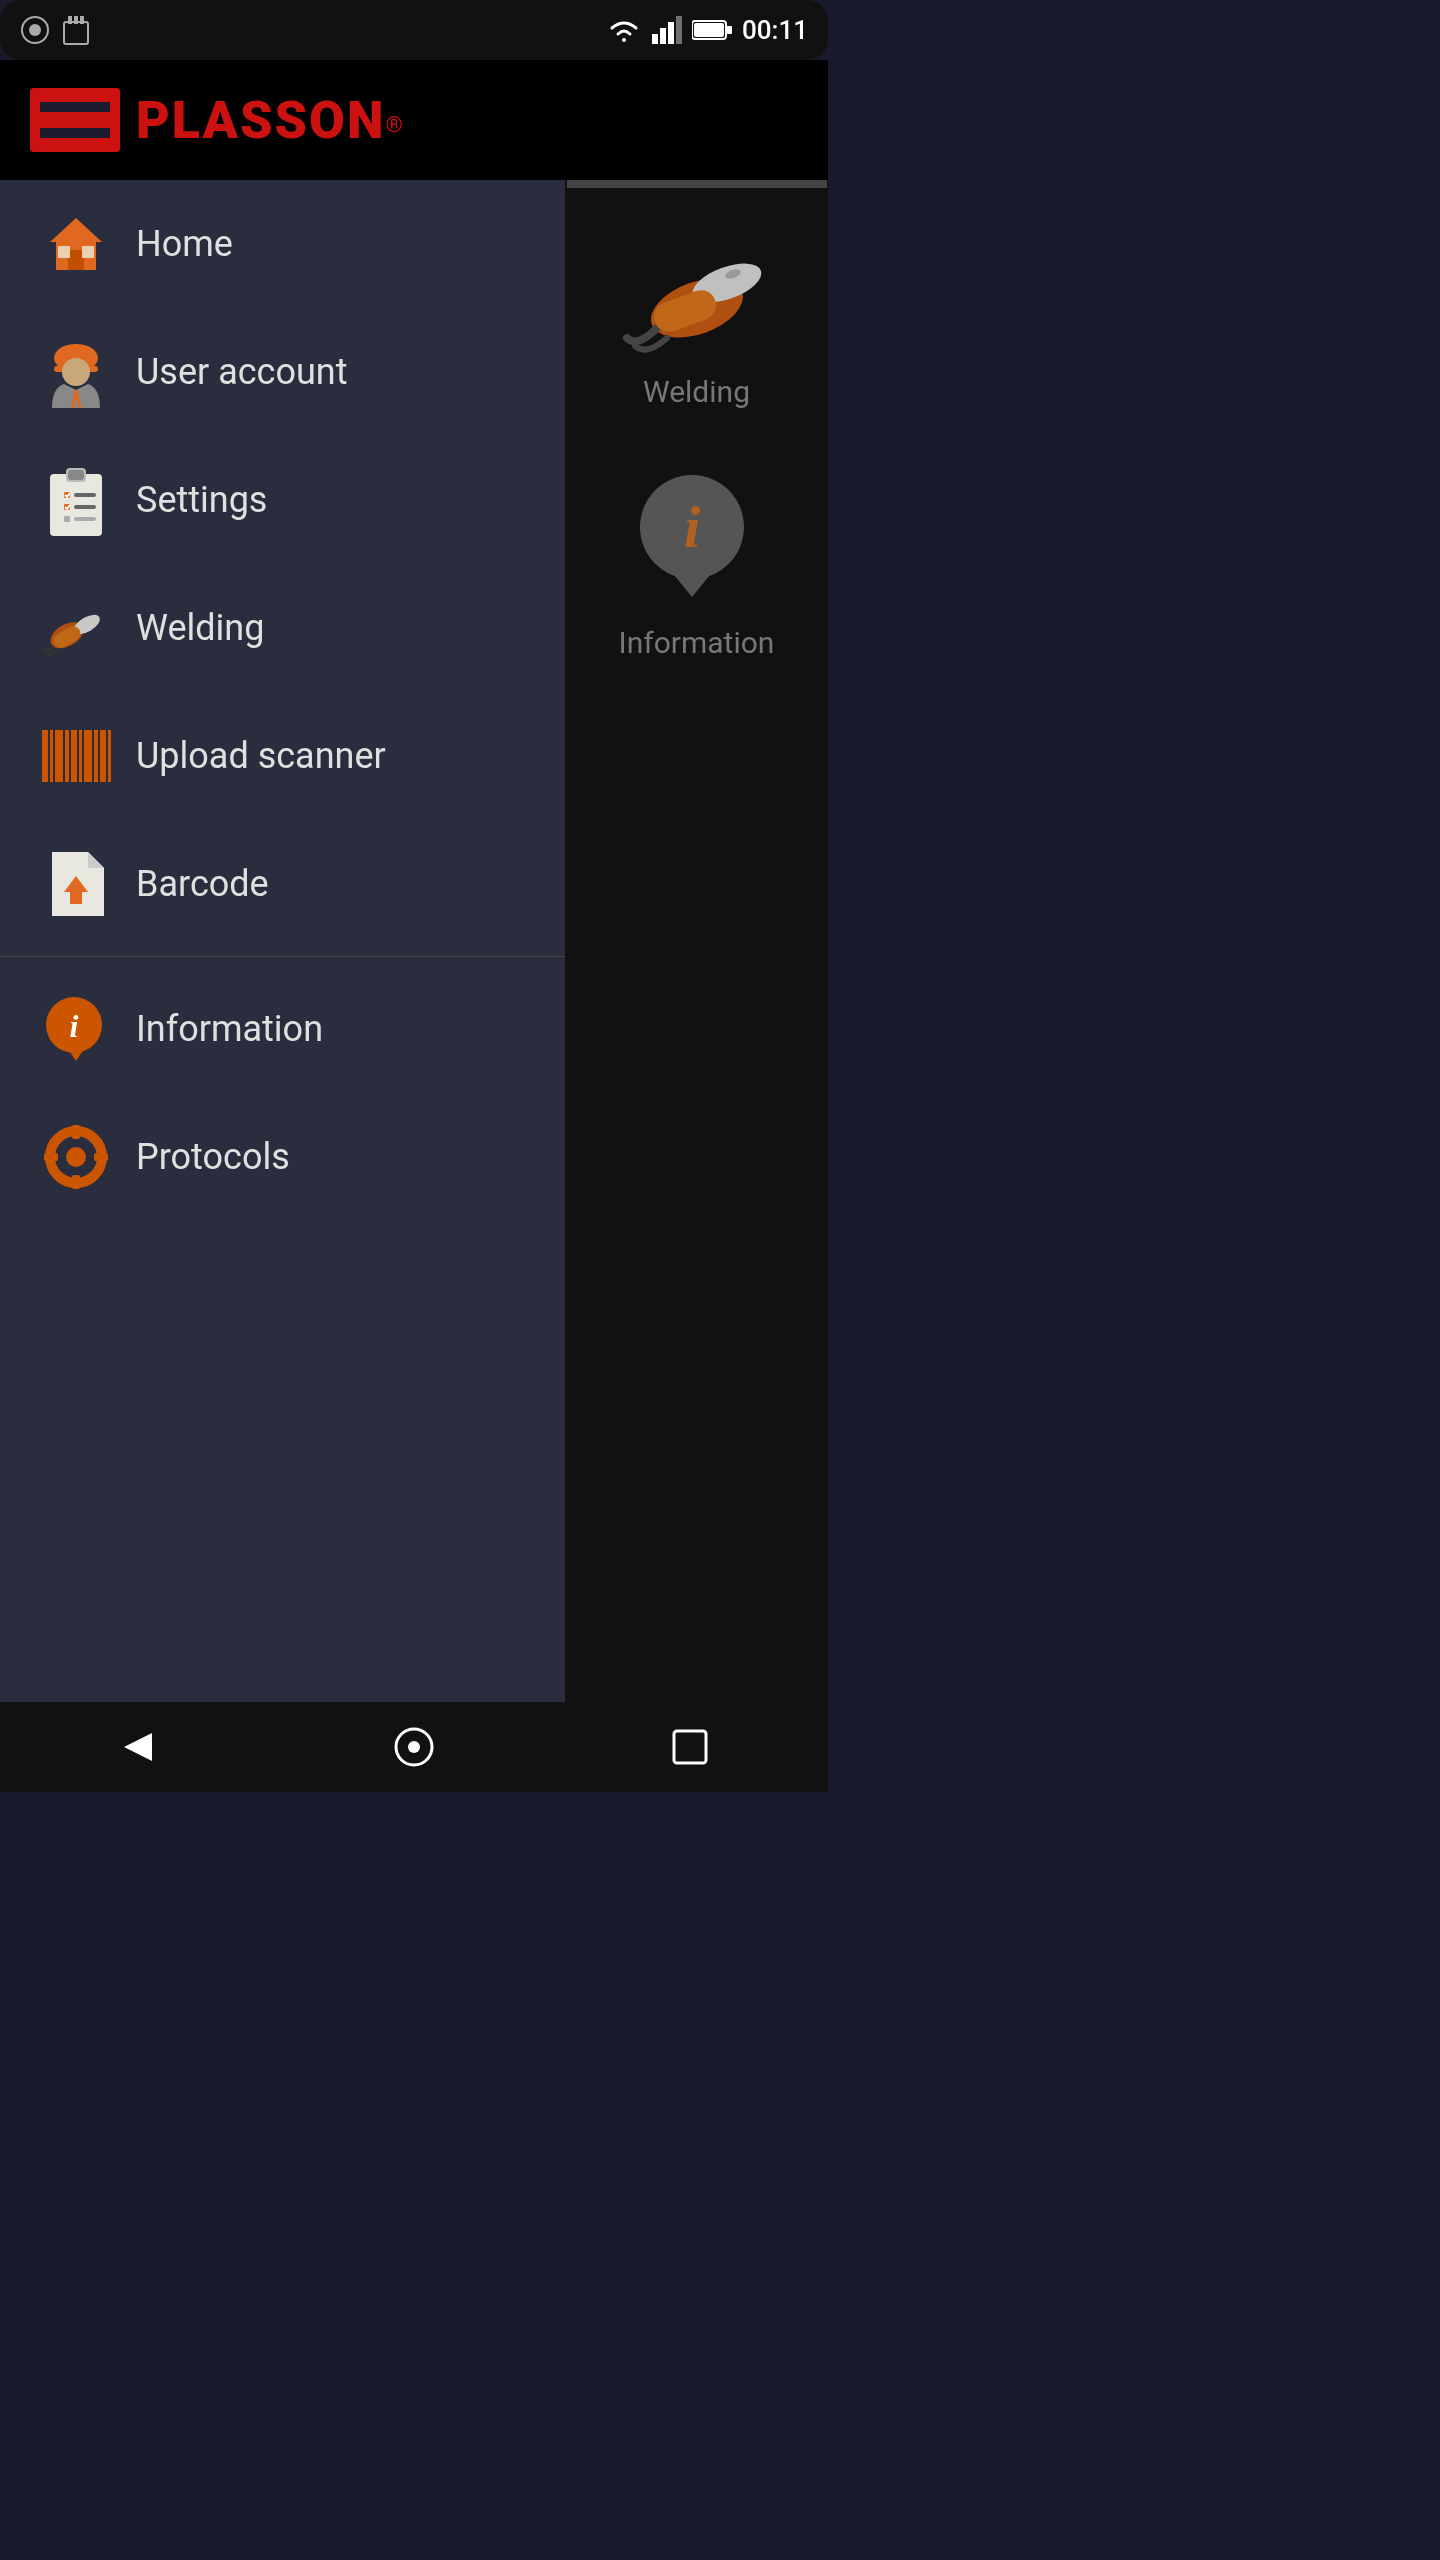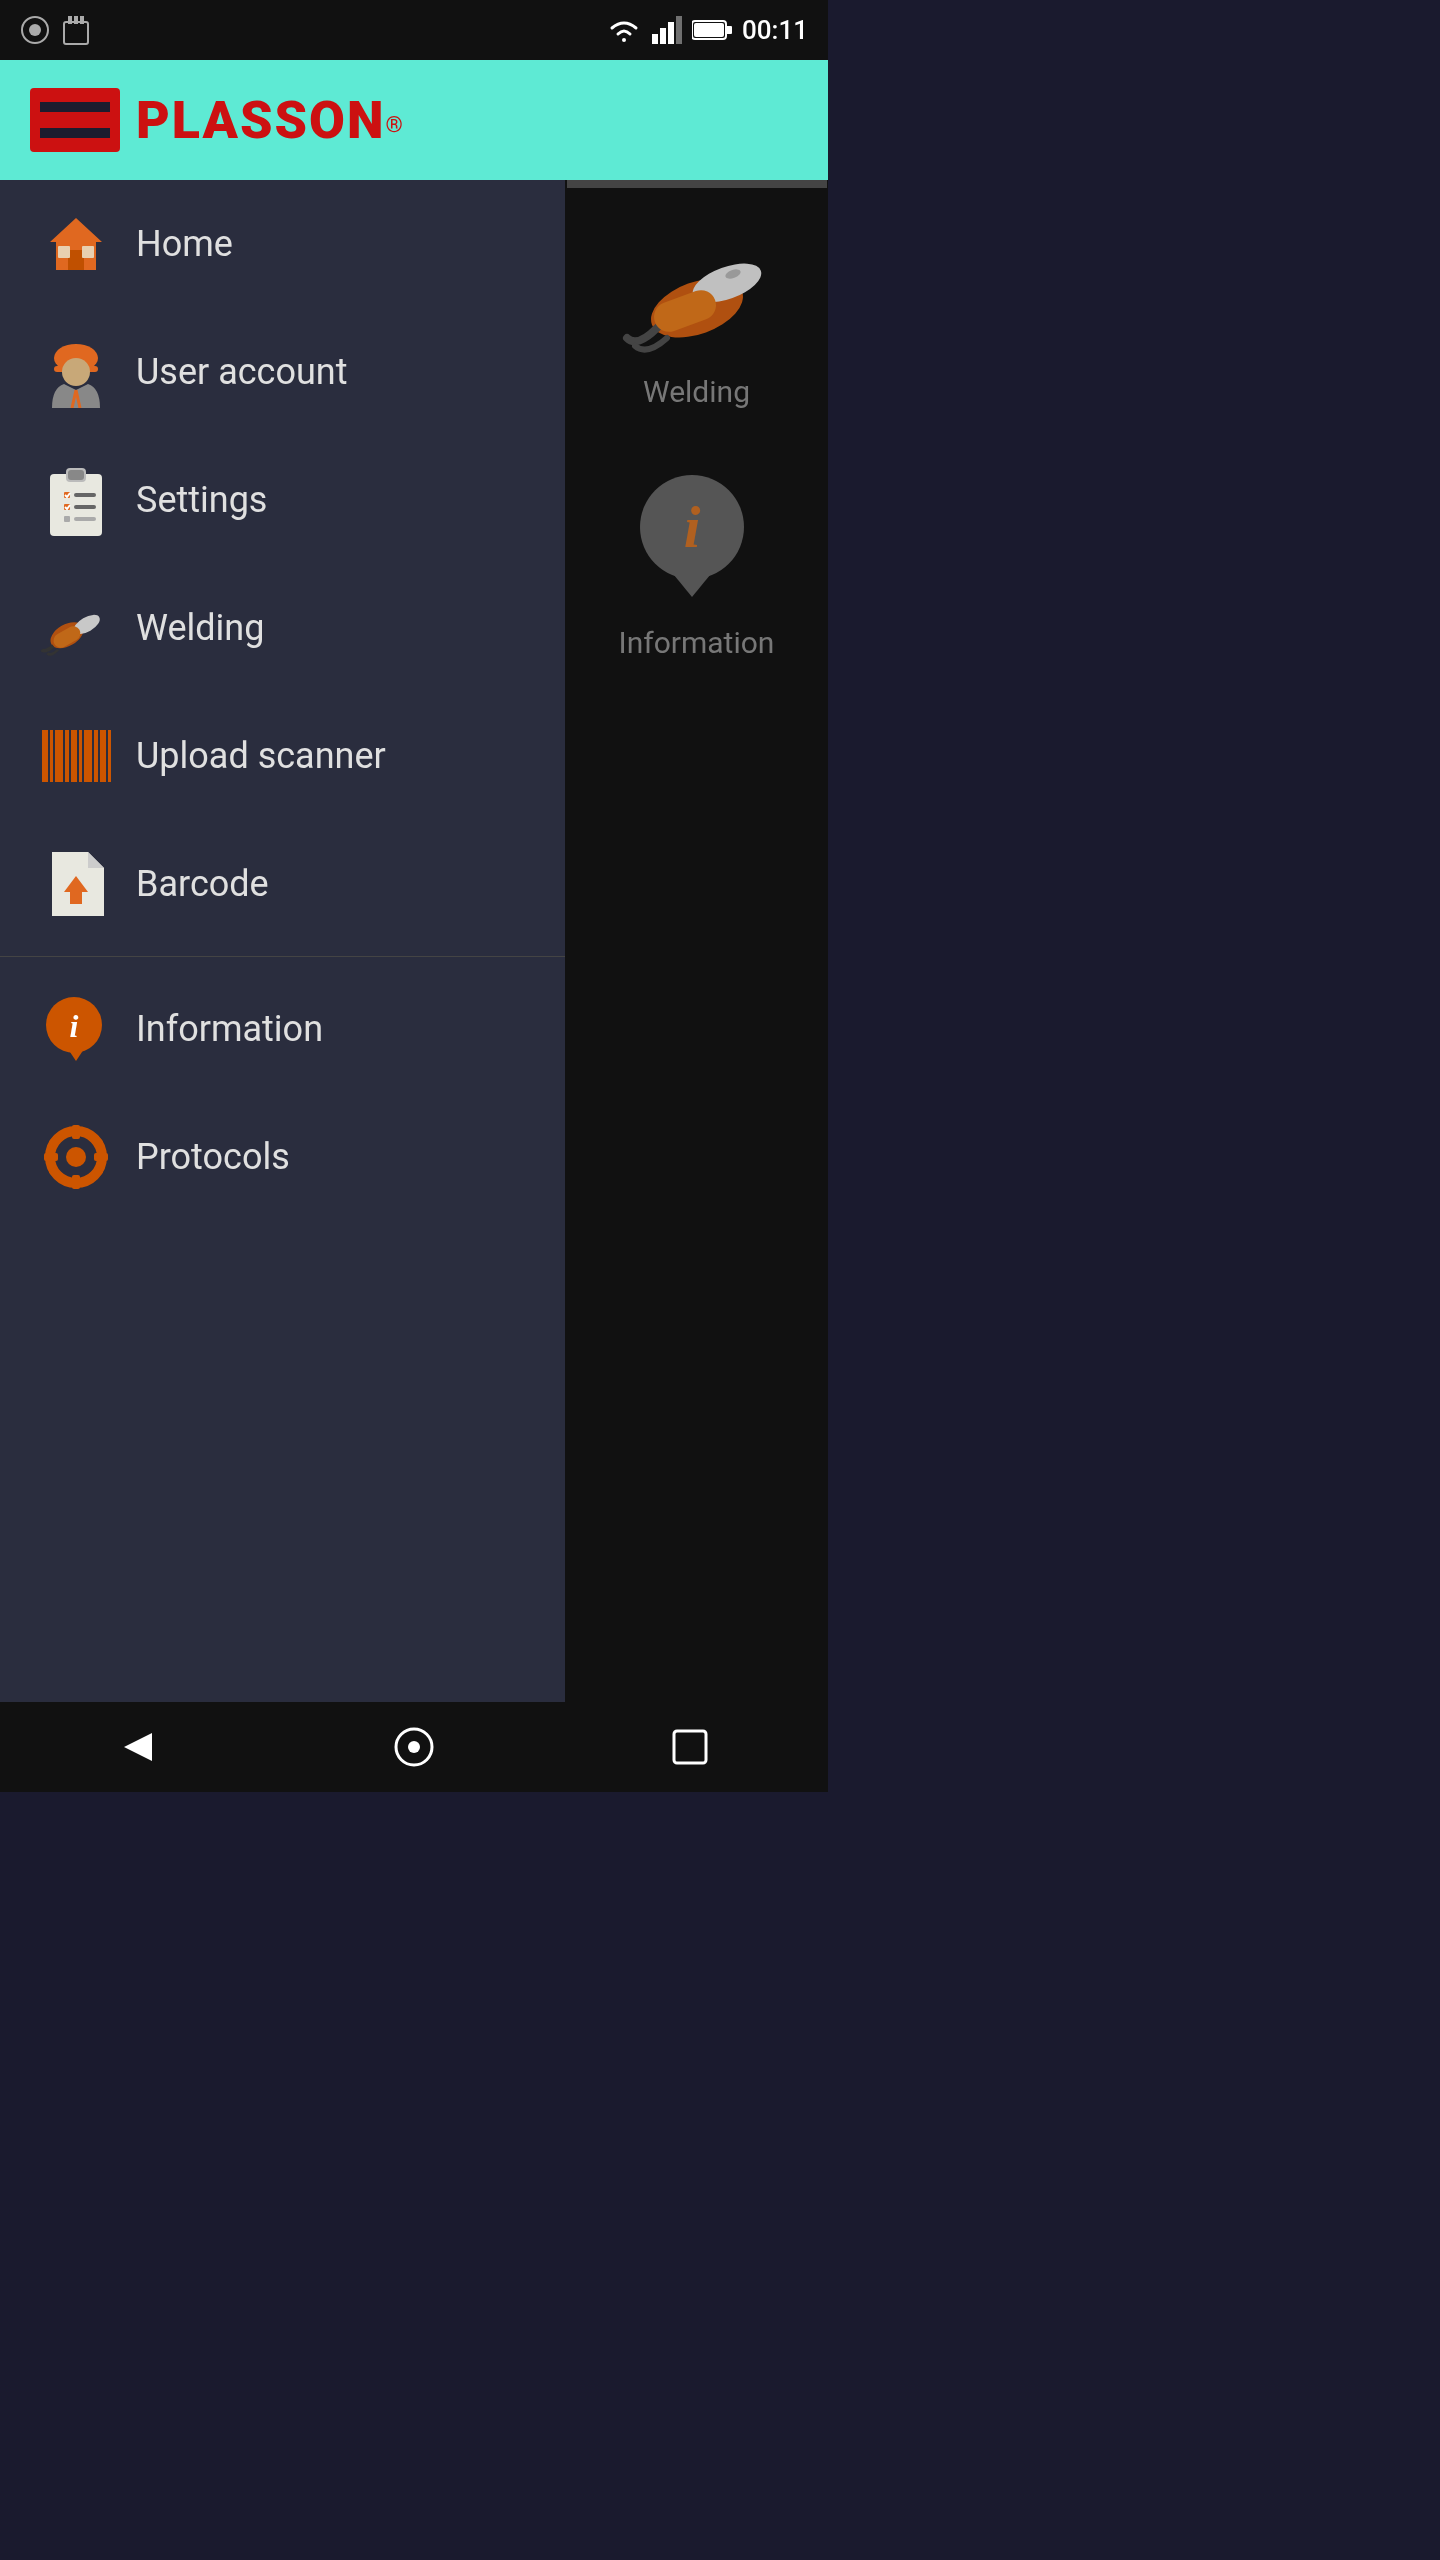--- a/index.html
+++ b/index.html
@@ -15,40 +15,41 @@
 
     
     .status-bar {
       width: 100%;
       height: 60px;
       background: #111;
       display: flex;
       align-items: center;
       justify-content: space-between;
       padding: 0 20px;
+      border-radius: 21px;
     }
     .status-left {
       display: flex;
       align-items: center;
       gap: 12px;
     }
     .status-right {
       display: flex;
       align-items: center;
       gap: 10px;
       color: white;
       font-size: 26px;
       font-weight: 500;
     }
 
     
     .header {
       width: 100%;
       height: 120px;
-      background: #5eead4;
+      background: #000000;
       display: flex;
       align-items: center;
       padding: 0 30px;
     }
 
     .logo-container {
       display: flex;
       align-items: center;
       gap: 16px;
     }

